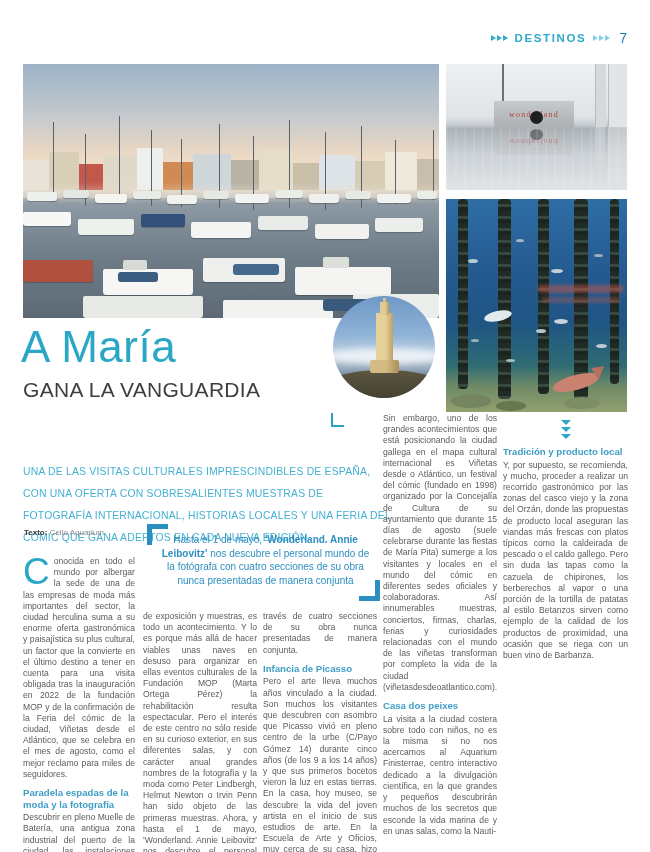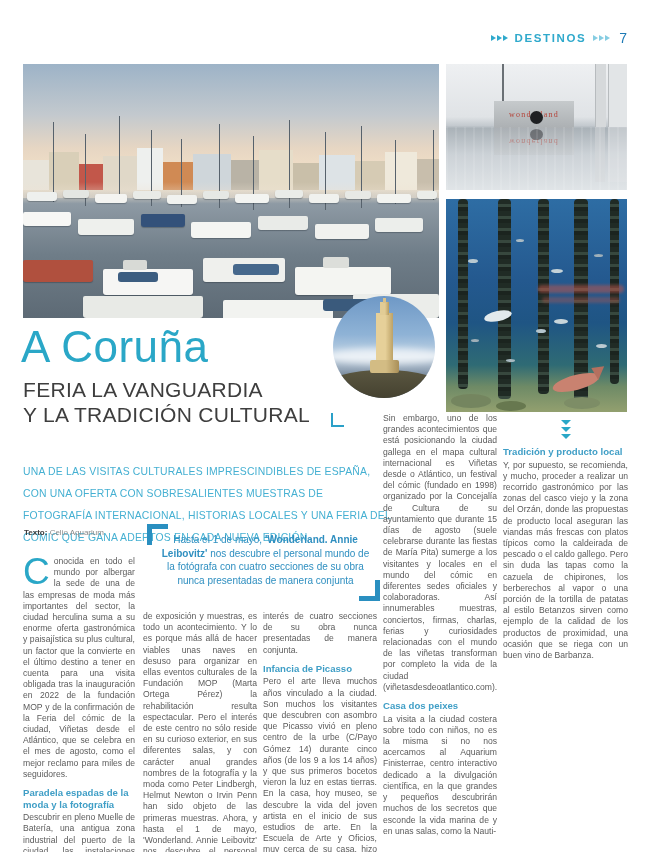--- a/index.html
+++ b/index.html
@@ -235,24 +235,23 @@
     <div class="tcloud"></div>
     <div class="tmound"></div>
     <div class="tshaft"></div>
     <div class="tcap"></div>
     <div class="ttip"></div>
     <div class="tbase"></div>
   </div>
 
   <div class="corner-l"></div>
 
-  <div class="title">A Coruña</div>
+  <div class="title">A María</div>
   <div class="subtitle">
-    <span>FERIA LA VANGUARDIA</span>
-    <span>Y LA TRADICIÓN CULTURAL</span>
+    <span>GANA LA VANGUARDIA</span>
   </div>
   <div class="standfirst">UNA DE LAS VISITAS CULTURALES IMPRESCINDIBLES DE ESPAÑA, CON UNA OFERTA CON SOBRESALIENTES MUESTRAS DE FOTOGRAFÍA INTERNACIONAL, HISTORIAS LOCALES Y UNA FERIA DEL CÓMIC QUE GANA ADEPTOS EN CADA NUEVA EDICIÓN</div>
   <div class="byline">
     <b>Texto:</b>
     <span>Celio Aquarium</span>
   </div>
 
   <div class="quote">
     <i class="qb qb-tl"></i>
     <i class="qb qb-br"></i>
@@ -263,21 +262,21 @@
     <p><span class="dropcap">C</span><span>onocida en todo el mundo por albergar la sede de una de las empresas de moda más importantes del sector, la ciudad herculina suma a su enorme oferta gastronómica y paisajística su plus cultural, un factor que la convierte en el último destino a tener en cuenta para una visita obligada tras la inauguración en 2022 de la fundación MOP y de la confirmación de la Feria del cómic de la ciudad, Viñetas desde el Atlántico, que se celebra en el mes de agosto, como el mejor reclamo para miles de seguidores.</span></p>
     <h3 class="col-heading">Paradela espadas de la moda y la fotografía</h3>
     <p>Descubrir en pleno Muelle de Batería, una antigua zona industrial del puerto de la ciudad, las instalaciones originales de la zona portuaria convertidas ahora en salas</p>
   </div>
 
   <div class="col col2">
     <p>de exposición y muestras, es todo un acontecimiento. Y lo es porque más allá de hacer viables unas naves en desuso para organizar en ellas eventos culturales de la Fundación MOP (Marta Ortega Pérez) la rehabilitación resulta espectacular. Pero el interés de este centro no sólo reside en su curioso exterior, en sus diferentes salas, y con carácter anual grandes nombres de la fotografía y la moda como Peter Lindbergh, Helmut Newton o Irvin Penn han sido objeto de las primeras muestras. Ahora, y hasta el 1 de mayo, 'Wonderland. Annie Leibovitz' nos descubre el personal mundo de la fotógrafa norteamericana a</p>
   </div>
 
   <div class="col col3">
-    <p>interés de cuatro secciones de su obra nunca presentadas de manera conjunta.</p>
+    <p>través de cuatro secciones de su obra nunca presentadas de manera conjunta.</p>
     <h3 class="col-heading">Infancia de Picasso</h3>
     <p>Pero el arte lleva muchos años vinculado a la ciudad. Son muchos los visitantes que descubren con asombro que Picasso vivió en pleno centro de la urbe (C/Payo Gómez 14) durante cinco años (de los 9 a los 14 años) y que sus primeros bocetos vieron la luz en estas tierras. En la casa, hoy museo, se descubre la vida del joven artista en el inicio de sus estudios de arte. En la Escuela de Arte y Oficios, muy cerca de su casa, hizo sus primeros bocetos y pequeñas obras al óleo</p>
   </div>
 
   <div class="col col4">
     <p>Sin embargo, uno de los grandes acontecimientos que está posicionando la ciudad gallega en el mapa cultural internacional es Viñetas desde o Atlántico, un festival del cómic (fundado en 1998) organizado por la Concejalía de Cultura de su ayuntamiento que durante 15 días de agosto (suele celebrarse durante las fiestas de María Pita) sumerge a los visitantes y locales en el mundo del cómic en diferentes sedes oficiales y colaboradoras. Así innumerables muestras, conciertos, firmas, charlas, ferias y curiosidades relacionadas con el mundo de las viñetas transforman por completo la vida de la ciudad (viñetasdesdeoatlantico.com).</p>
     <h3 class="col-heading">Casa dos peixes</h3>
     <p>La visita a la ciudad costera sobre todo con niños, no es la misma si no nos acercamos al Aquarium Finisterrae, centro interactivo dedicado a la divulgación científica, en la que grandes y pequeños descubrirán muchos de los secretos que esconde la vida marina de y en unas salas, como la Nauti-</p>
   </div>
 

